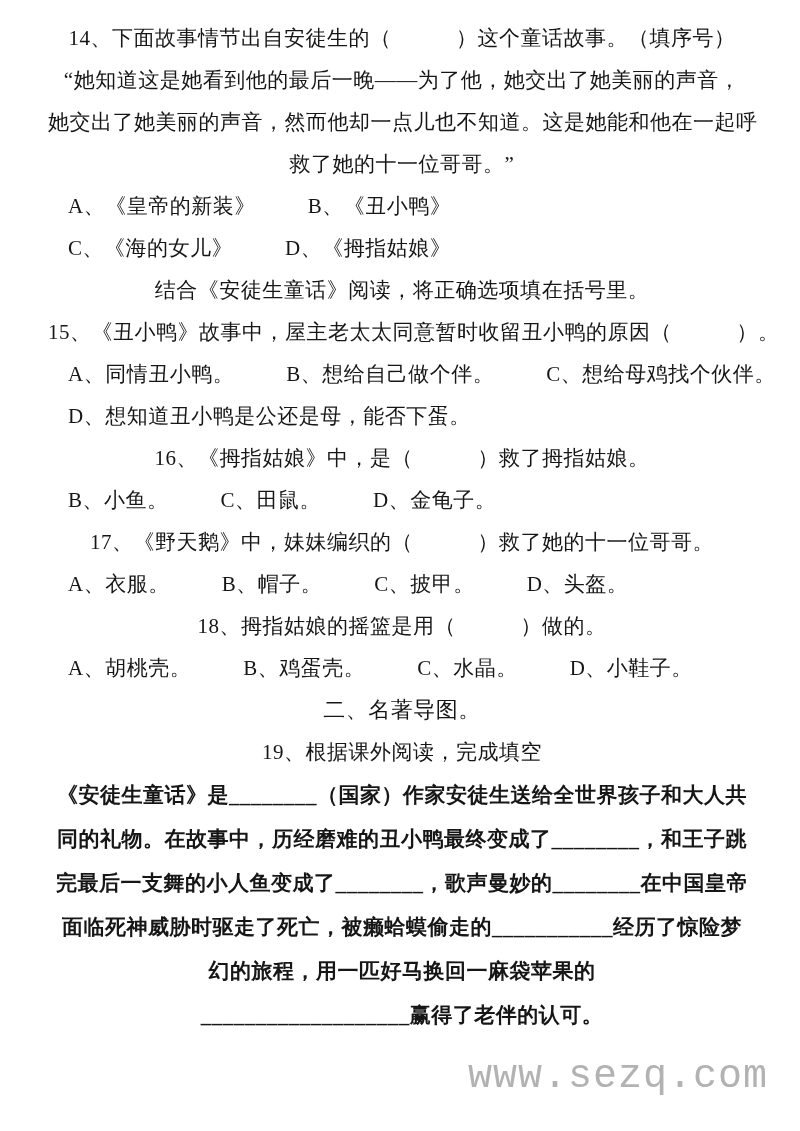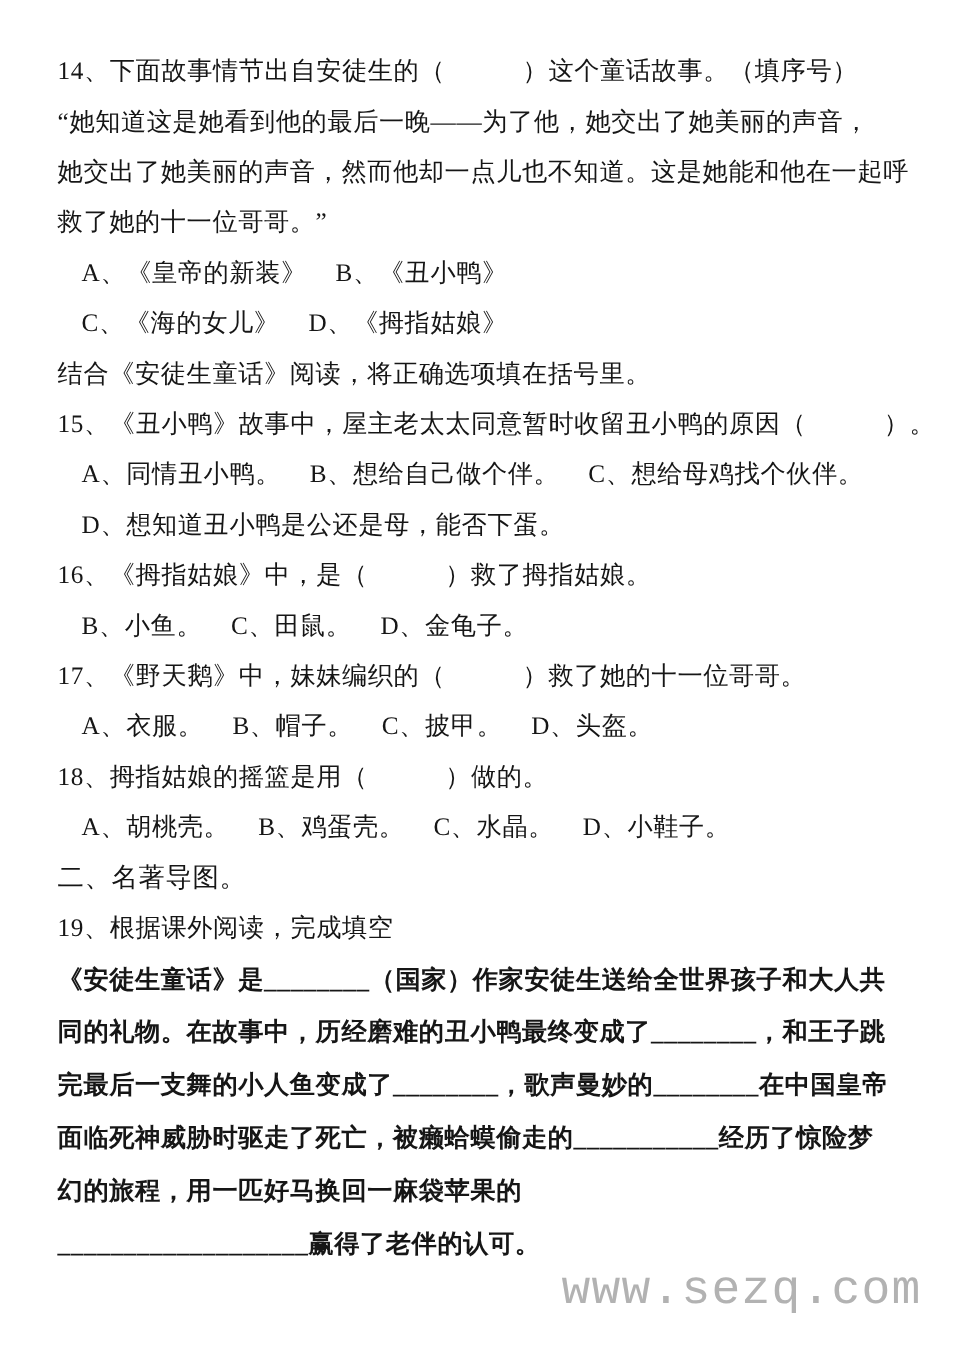--- a/index.html
+++ b/index.html
@@ -9,32 +9,33 @@
   }
   .page {
     position: relative;
     width: 800px;
     height: 1131px;
     background: #ffffff;
     color: #161616;
     font-family: "Liberation Serif", "DejaVu Serif", serif;
     font-size: 21px;
     box-sizing: border-box;
-    padding: 38px 44px 0 48px;
+    padding: 17px 44px 0 48px;
     overflow: hidden;
+    text-align: center;
   }
   .line {
     line-height: 42px;
     height: 42px;
     white-space: pre;
     letter-spacing: 0.5px;
   }
   .options-row {
     display: flex;
-    gap: 24px;
+    gap: 52px;
     padding-left: 20px;
   }
   .options-row .opt {
     white-space: pre;
   }
   .section-title {
     font-weight: normal;
     font-size: 22px;
   }
   .para-line {

